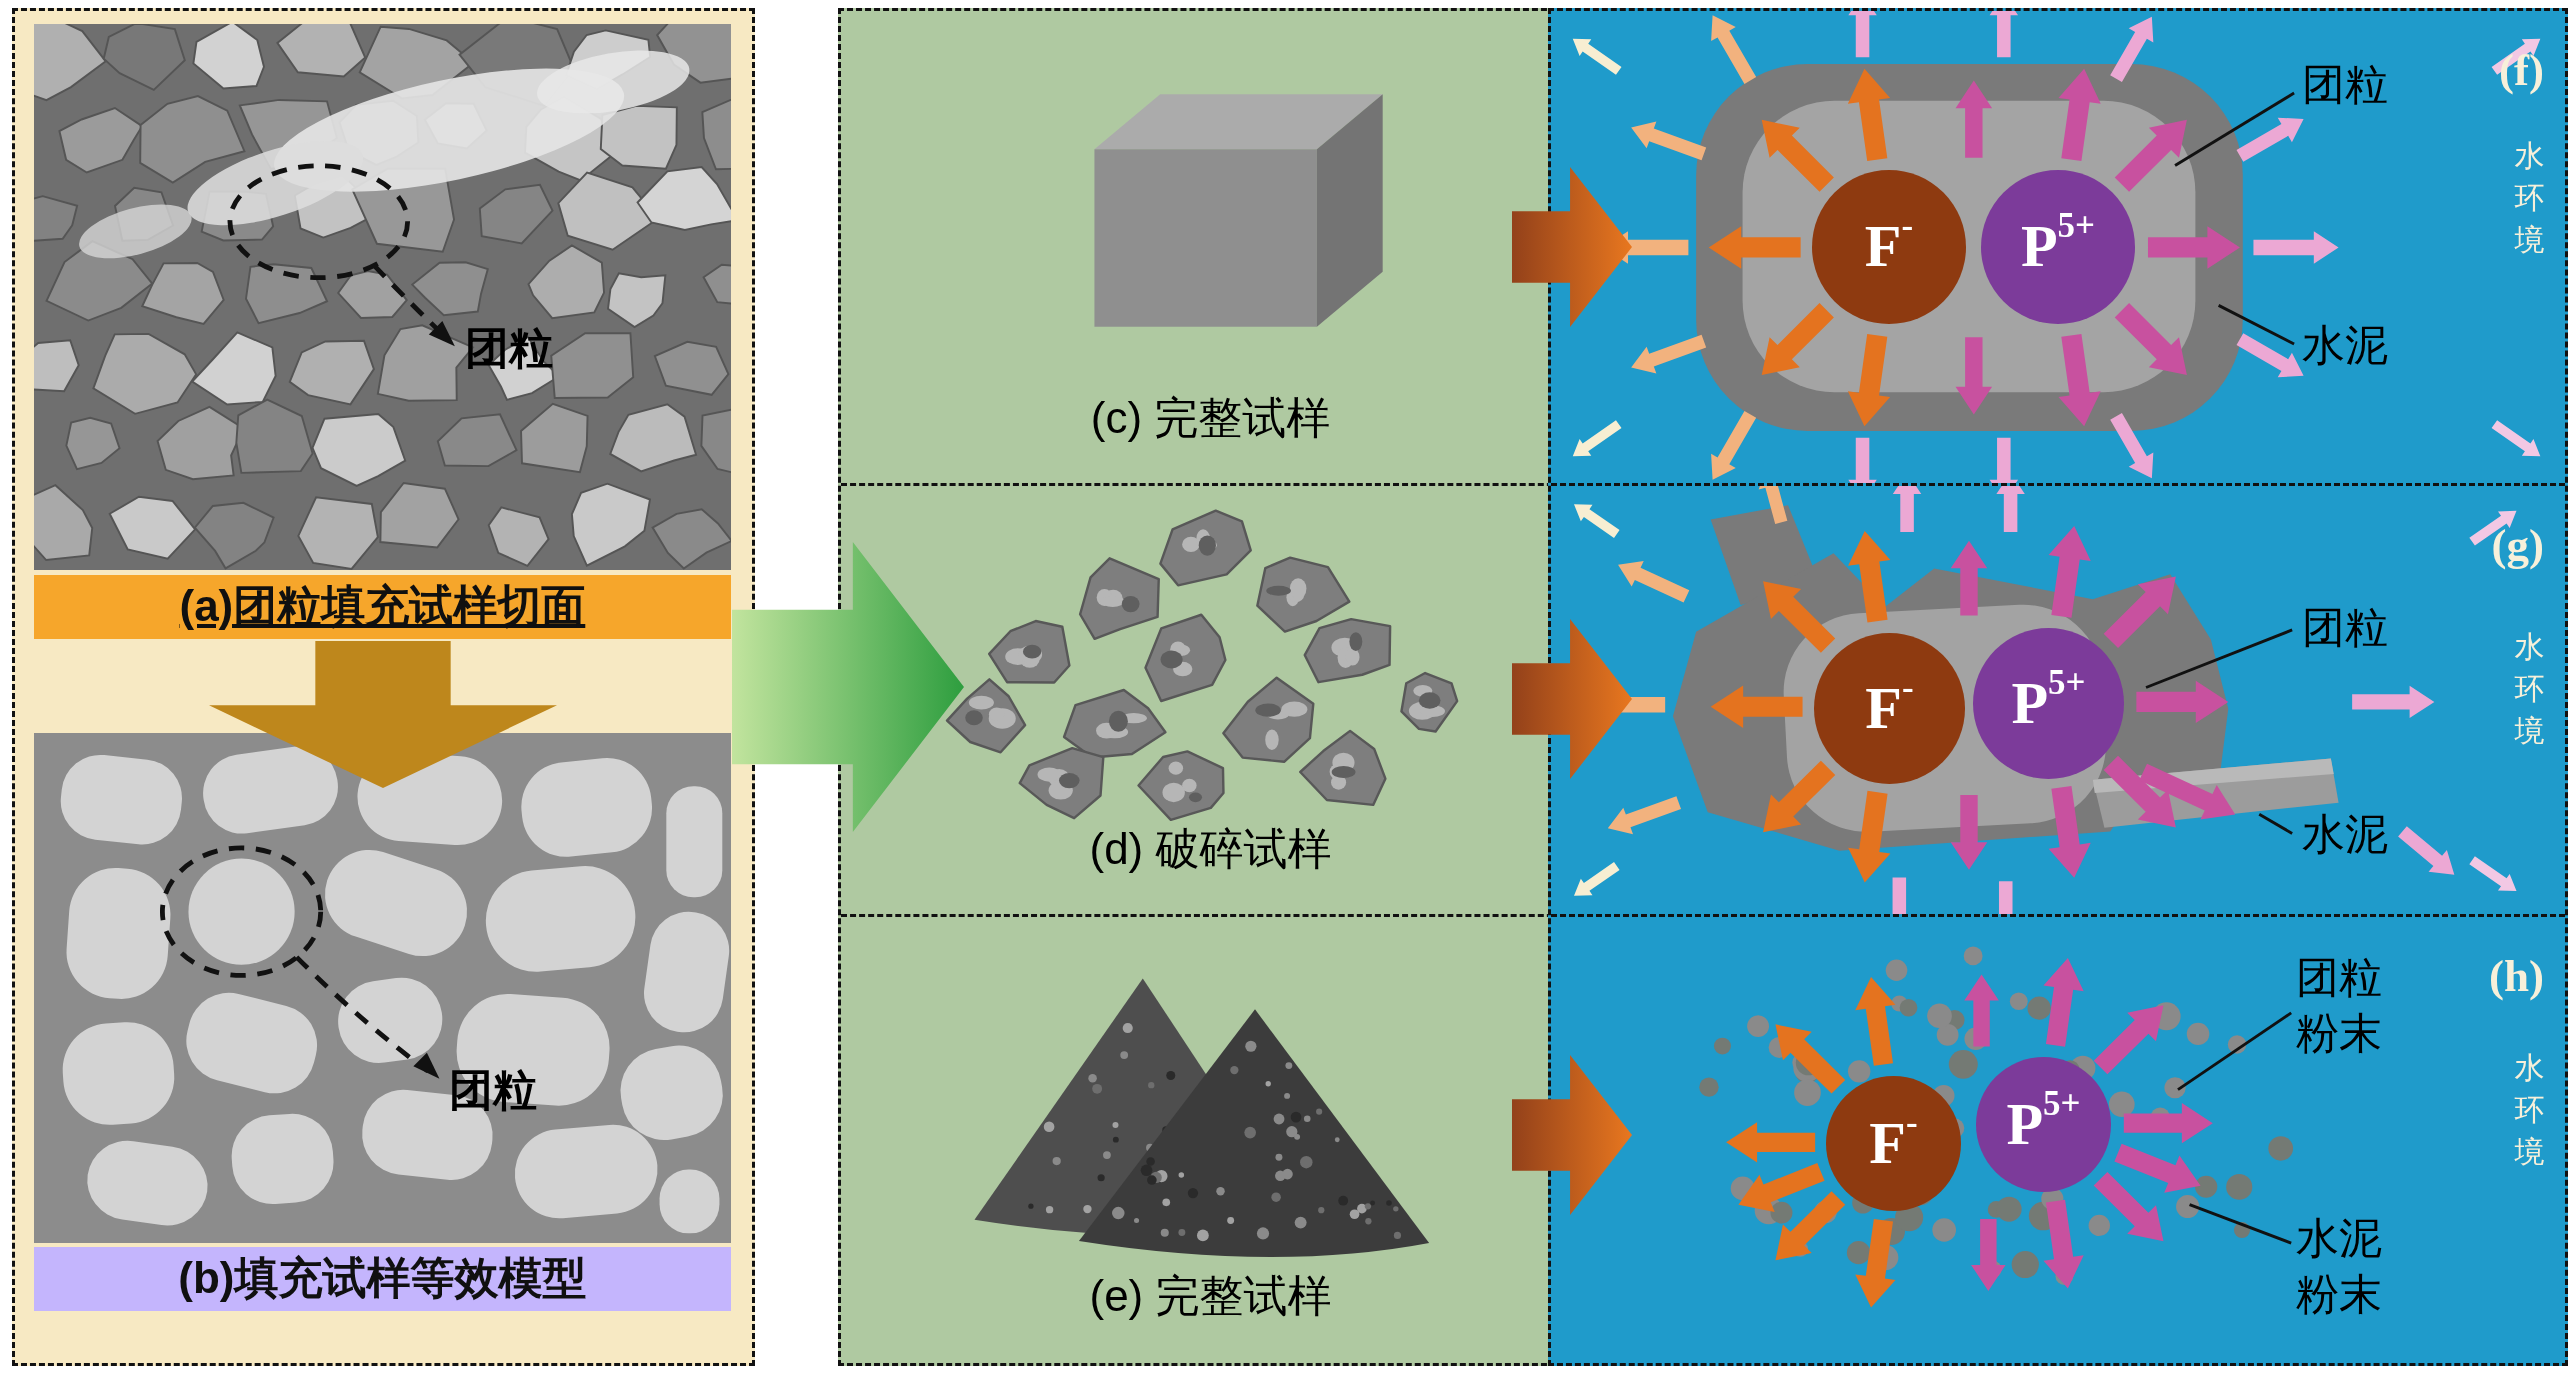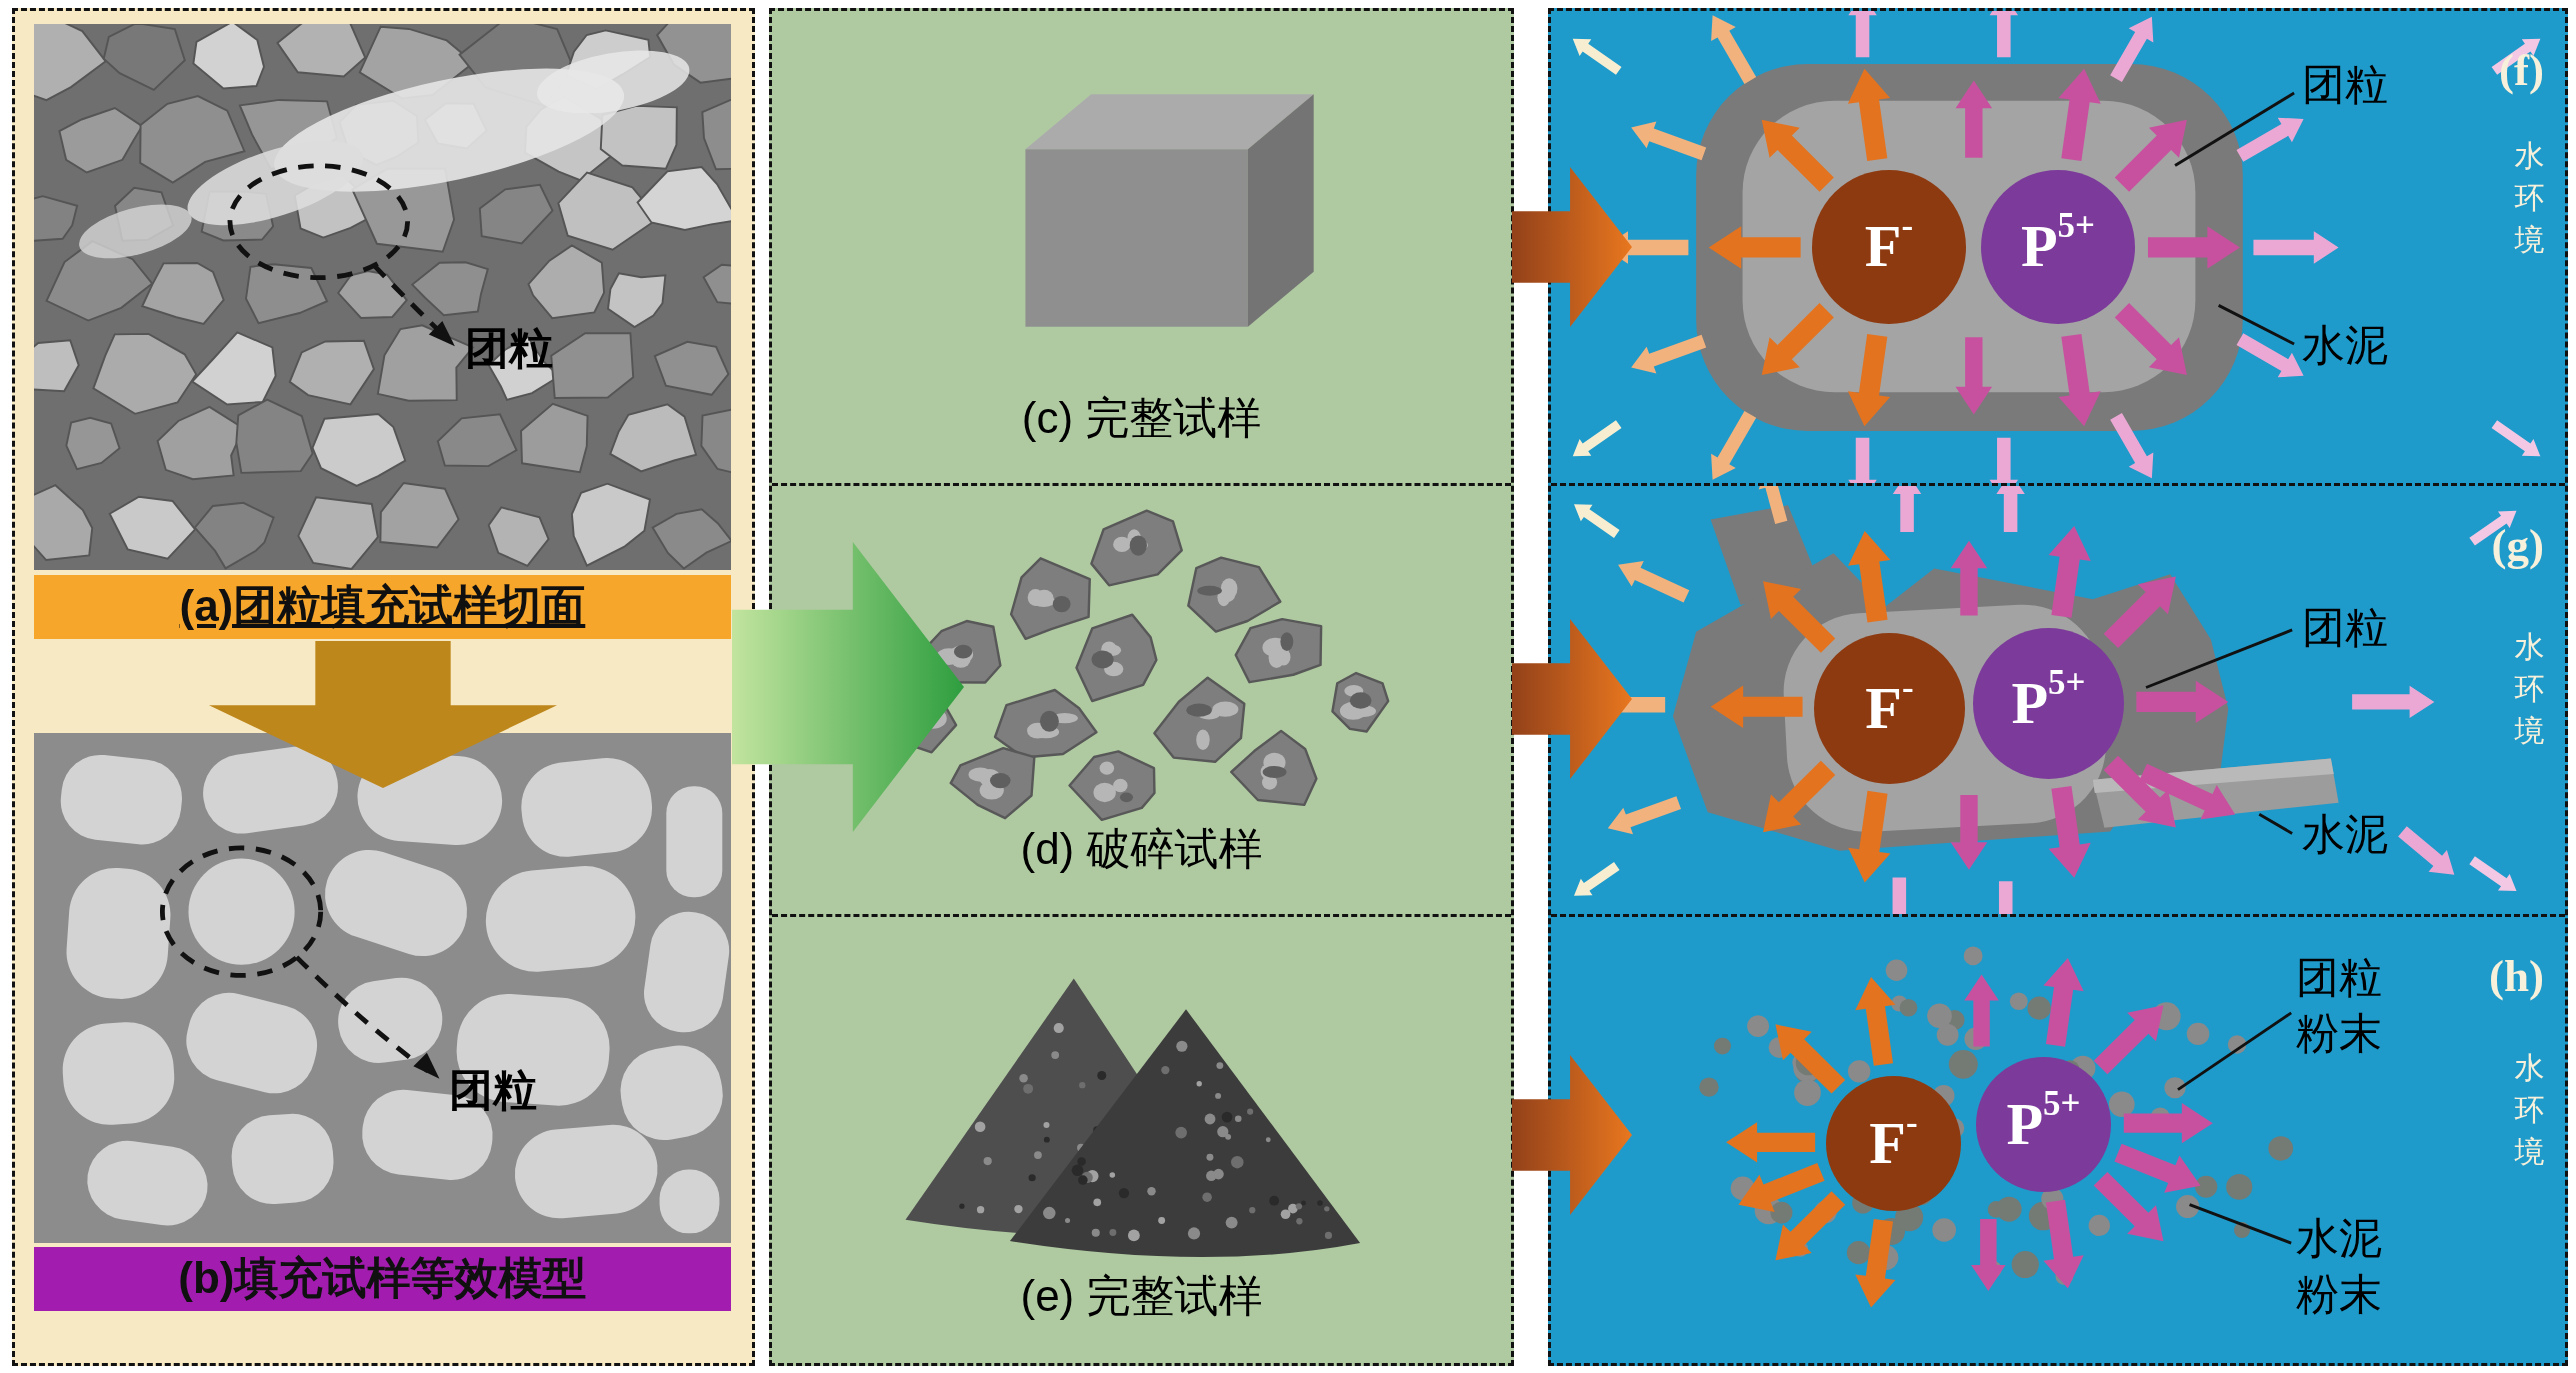--- a/index.html
+++ b/index.html
@@ -1,20 +1,20 @@
 <!DOCTYPE html>
 <html><head>
 <meta charset="utf-8">
 <style>
   * { margin:0; padding:0; box-sizing:border-box; }
   html,body { width:2576px; height:1374px; background:#ffffff; font-family:"Liberation Sans", sans-serif; position:relative; overflow:hidden; }
 
   .panel { position:absolute; border:3.9px dashed #111; z-index:1; }
   #left-panel   { left:11.6px;   top:7.7px; width:743px;  height:1358px; background:#F7E9C3; }
-  #middle-panel { left:769px;  top:7.7px; width:745px;  height:1358px; background:#AFC9A1; }
+  #middle-panel { left:838px;  top:7.7px; width:745px;  height:1358px; background:#AFC9A1; }
   #right-panel  { left:1548px; top:7.7px; width:1020px; height:1358px; background:#1F9BCB; }
 
   
   #photo-wrap { position:absolute; left:19.3px; top:13.5px; width:697px; height:546px; }
   #photo-wrap svg, #model-wrap svg { display:block; width:100%; height:100%; }
   #model-wrap { position:absolute; left:19.3px; top:722px; width:697px; height:510px; }
   .banner { position:absolute; left:19.3px; width:697px; height:64px; background:#F6A62B;
             color:#101010; font-size:44px; font-weight:600; display:flex; align-items:center; justify-content:center; z-index:2; }
   #banner-a { top:564px;text-decoration:underline; } #banner-b { top:1236px; }
   #down-arrow { position:absolute; left:194px; top:630px; width:348px; height:147px; z-index:3; }
@@ -162,21 +162,21 @@
         <rect x="340" y="372" width="135" height="88" rx="42" fill="#D3D3D3" transform="rotate(6 407.5 416)"></rect>
         <rect x="498" y="408" width="148" height="92" rx="46" fill="#D3D3D3" transform="rotate(-5 572 454)"></rect>
         <rect x="648" y="452" width="62" height="66" rx="30" fill="#D3D3D3" transform="rotate(0 679 485)"></rect>
         <circle cx="215" cy="185" r="55" fill="#D3D3D3"></circle>
         <ellipse cx="215" cy="185" rx="82" ry="66" fill="none" stroke="#111" stroke-width="5" stroke-dasharray="16 12"></ellipse>
         <path d="M 272,232 Q 340,300 408,350" fill="none" stroke="#111" stroke-width="5" stroke-dasharray="16 12"></path>
         <polygon points="420,358 393,345 407,331" fill="#111"></polygon>
       </svg>
     <div class="annot" id="annot-b">团粒</div>
   </div>
-  <div class="banner" id="banner-b" style="background: #a21caf;">(b)填充试样等效模型</div>
+  <div class="banner" id="banner-b" style="background: #c4b5fd;">(b)填充试样等效模型</div>
 </div>
 
 <svg id="green-arrow" viewBox="0 0 240 300" preserveAspectRatio="none">
   <defs>
     <linearGradient id="gg" x1="0" y1="0" x2="1" y2="0">
       <stop offset="0" stop-color="#C2E49E"></stop>
         <stop offset="1" stop-color="#2E9E3F"></stop>
     </linearGradient>
   </defs>
   <polygon points="0,70 125,70 125,0 240,150 125,300 125,230 0,230" fill="url(#gg)"></polygon>

